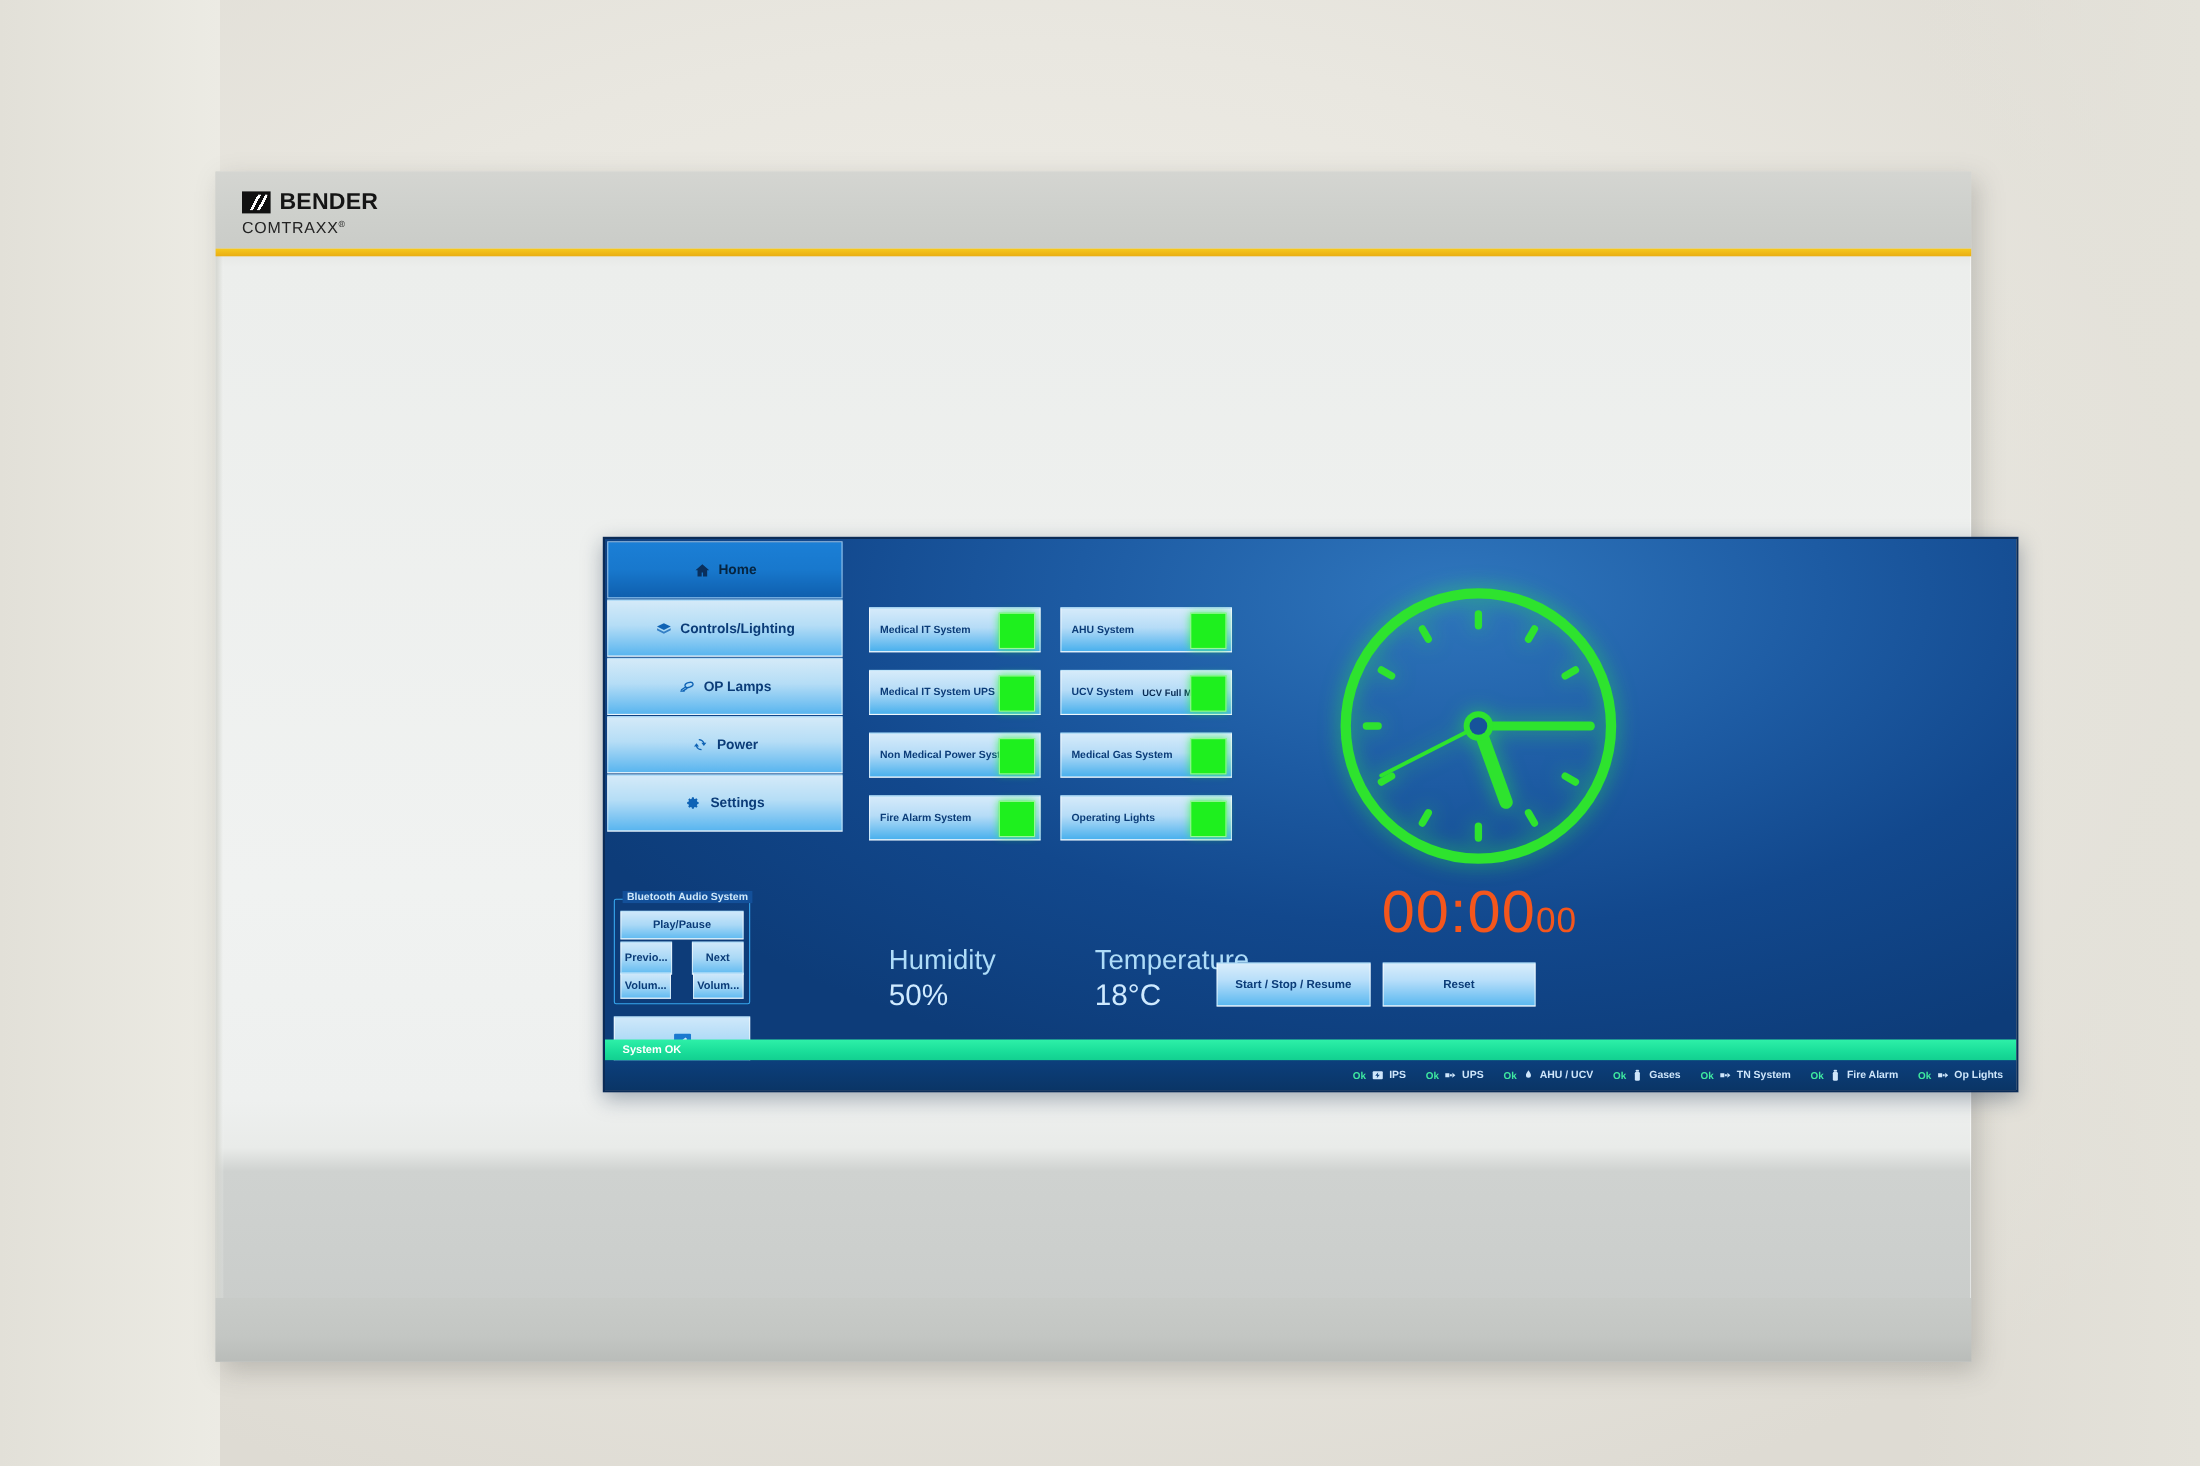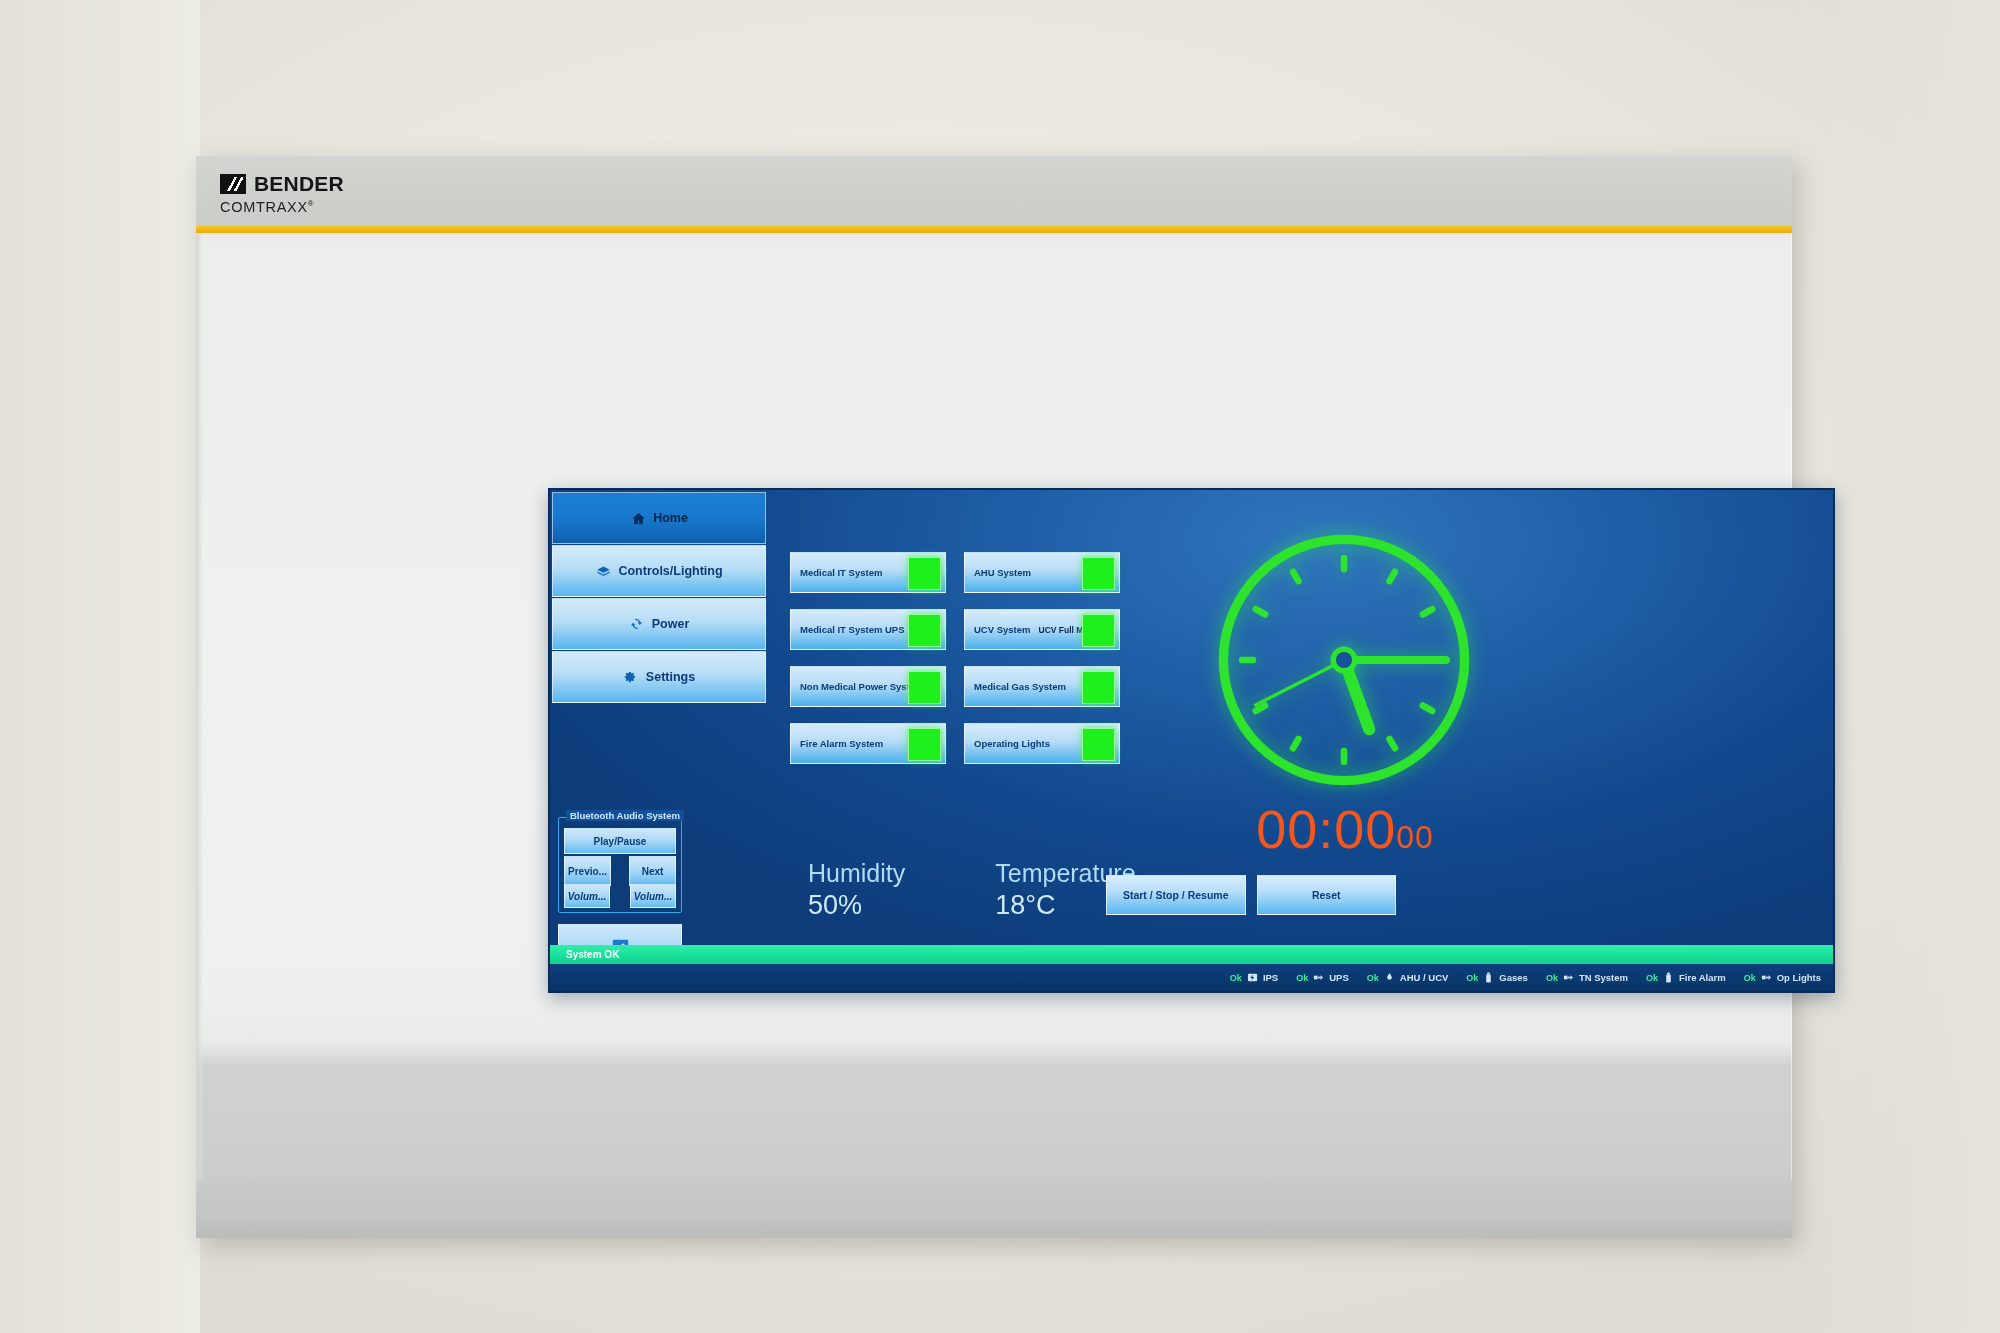--- a/index.html
+++ b/index.html
@@ -105,21 +105,21 @@
   }
   .bt-btn {
     background: linear-gradient(180deg,#cfe8fa 0%, #a9d8f6 50%, #62bbf1 100%);
     border:1px solid rgba(255,255,255,.6);
     color:#0b3c78; font-size:10px; font-weight:600;
     display:flex; align-items:center; justify-content:center;
     overflow:hidden; white-space:nowrap;
   }
   #bt-row1 { position:absolute; left:5px; top:10px; width:112px; height:26px; }
   #bt-row2 { position:absolute; left:5px; top:38px; width:112px; height:30px; display:flex; gap:18px; }
-  #bt-row3 { position:absolute; left:5px; top:66px; width:112px; height:24px; display:flex; gap:20px;font-style:italic; }
+  #bt-row3 { position:absolute; left:5px; top:66px; width:112px; height:24px; display:flex; gap:20px; }
   #bt-row2 .bt-btn, #bt-row3 .bt-btn { flex:1; }
   #clean-btn {
     position:absolute; left:6px; top: 432px; width:124px; height:46px;
     background: linear-gradient(180deg,#cfe8fa 0%, #a9d8f6 55%, #74c3f2 100%);
     border:1px solid rgba(255,255,255,.6);
     display:flex; align-items:center; justify-content:center;
   }
   #clean-btn svg { width:17px; height:14px; }
 
   
@@ -218,20 +218,29 @@
         <span>Home</span>
       </div>
       <div class="nav-item">
         <span class="nav-icon">
           <svg viewBox="0 0 24 24" fill="#0f63b5">
               <path d="M12 4 2 9l10 5 10-5z"></path>
               <path d="M2 11.5v3l10 5 10-5v-3l-10 5z" opacity=".75"></path>
             </svg>
         </span>
         <span>Controls/Lighting</span>
+      </div>
+      <div class="nav-item">
+        <span class="nav-icon">
+          <svg viewBox="0 0 24 24" fill="none" stroke="#0f63b5" stroke-width="2" stroke-linecap="round">
+            <ellipse cx="15" cy="9" rx="6" ry="3.4" transform="rotate(-18 15 9)"></ellipse>
+            <path d="M10 12 4 16M12 14 6 18M3 18h5"></path>
+          </svg>
+        </span>
+        <span>OP Lamps</span>
       </div>
       <div class="nav-item">
         <span class="nav-icon">
           <svg viewBox="0 0 24 24" fill="#0f63b5">
             <path d="M12 4a8 8 0 0 1 7 4h-3l4 5 4-5h-3A10 10 0 0 0 12 2z" transform="translate(-1,1) scale(.92)"></path>
             <path d="M12 20a8 8 0 0 1-7-4h3L4 11 0 16h3A10 10 0 0 0 12 22z" transform="translate(3,-1) scale(.92)"></path>
           </svg>
         </span>
         <span>Power</span>
       </div>

